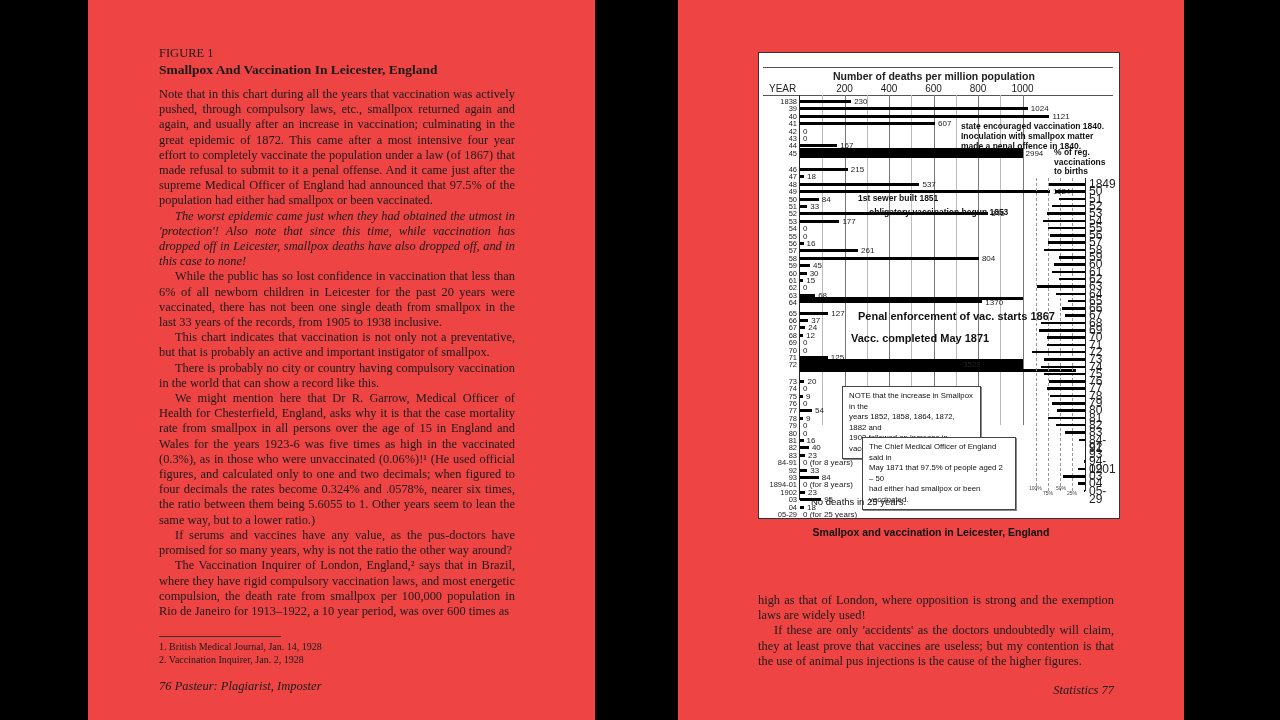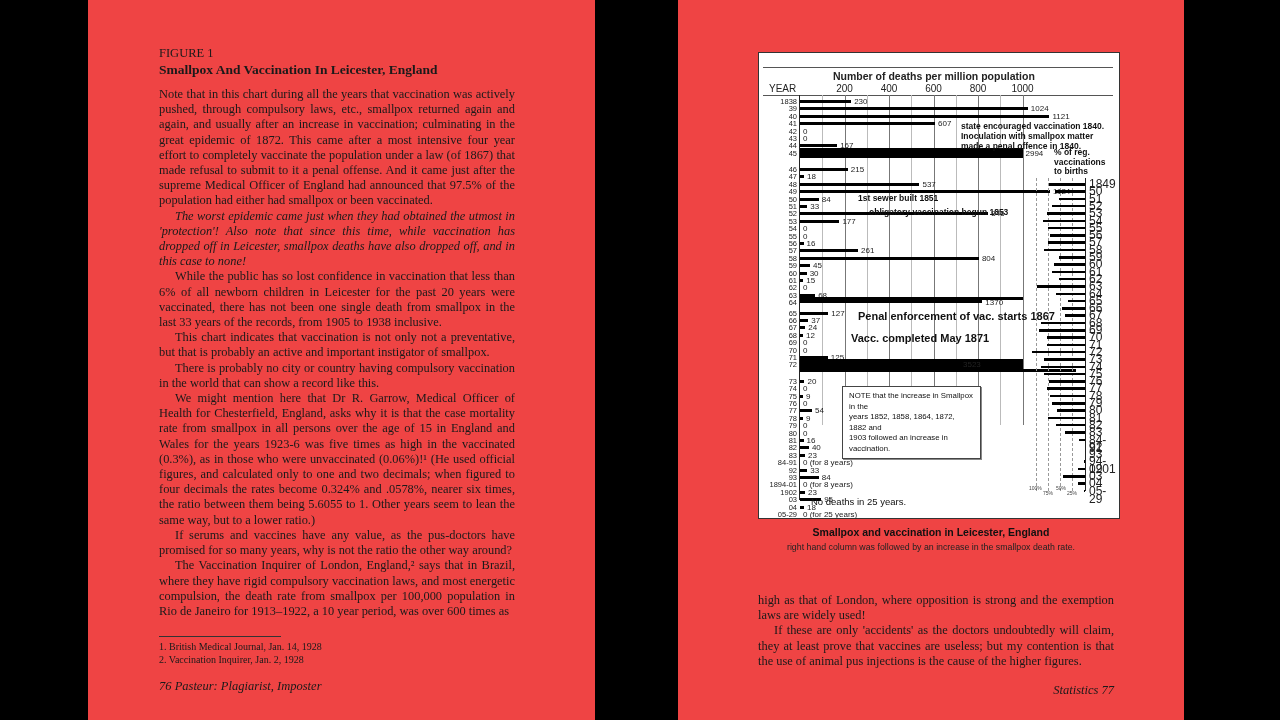--- a/index.html
+++ b/index.html
@@ -261,20 +261,25 @@
     <div class="anno" style="left:99px;top:140px">1st sewer built 1851</div>
     <div class="anno" style="left:110px;top:154px">obligatory vaccination begun 1853</div>
     <div class="anno light" style="left:99px;top:258px">Penal enforcement of vac. starts 1867</div>
     <div class="anno light" style="left:92px;top:280px">Vacc. completed May 1871</div>
 
     <div class="notebox" style="left:83px;top:333px;width:125px">
       <div>NOTE that the increase in Smallpox in the</div>
       <div>years 1852, 1858, 1864, 1872, 1882 and</div>
       <div>1903 followed an increase in vaccination.</div>
     </div>
+    <div class="notebox" style="left:103px;top:384px;width:140px">
+      <div>The Chief Medical Officer of England said in</div>
+      <div>May 1871 that 97.5% of people aged 2 – 50</div>
+      <div>had either had smallpox or been vaccinated.</div>
+    </div>
 
     <div class="vax-hdr">
       <div>% of reg.</div>
       <div>vaccinations</div>
       <div>to births</div>
     </div>
     <div class="vax-dash" style="left:277px"></div>
     <div class="vax-dash" style="left:289px"></div>
     <div class="vax-dash" style="left:301px"></div>
     <div class="vax-dash" style="left:313px"></div>
@@ -368,21 +373,20 @@
     <div class="pct" style="left:270px">100%</div>
     <div class="pct" style="left:284px;top:437px">75%</div>
     <div class="pct" style="left:297px">50%</div>
     <div class="pct" style="left:308px;top:437px">25%</div>
 
     <div class="no-deaths">No deaths in 25 years.</div>
   </div>
 
   <div class="cap-title sans">Smallpox and vaccination in Leicester, England</div>
   <div class="cap-sub sans">
-    <div>right hand column was followed by an increase in the smallpox death rate.</div>
   </div>
 
   <div class="body-text" style="left:80px;width:356px;top:593px">
     <p>high as that of London, where opposition is strong and the exemption laws are widely used!</p>
     <p class="indent">If these are only 'accidents' as the doctors undoubtedly will claim, they at least prove that vaccines are useless; but my contention is that the use of animal pus injections is the cause of the higher figures.</p>
   </div>
   <div class="folio-right" style="font-style:italic">Statistics   77</div>
 </div>
 
 </body></html>

